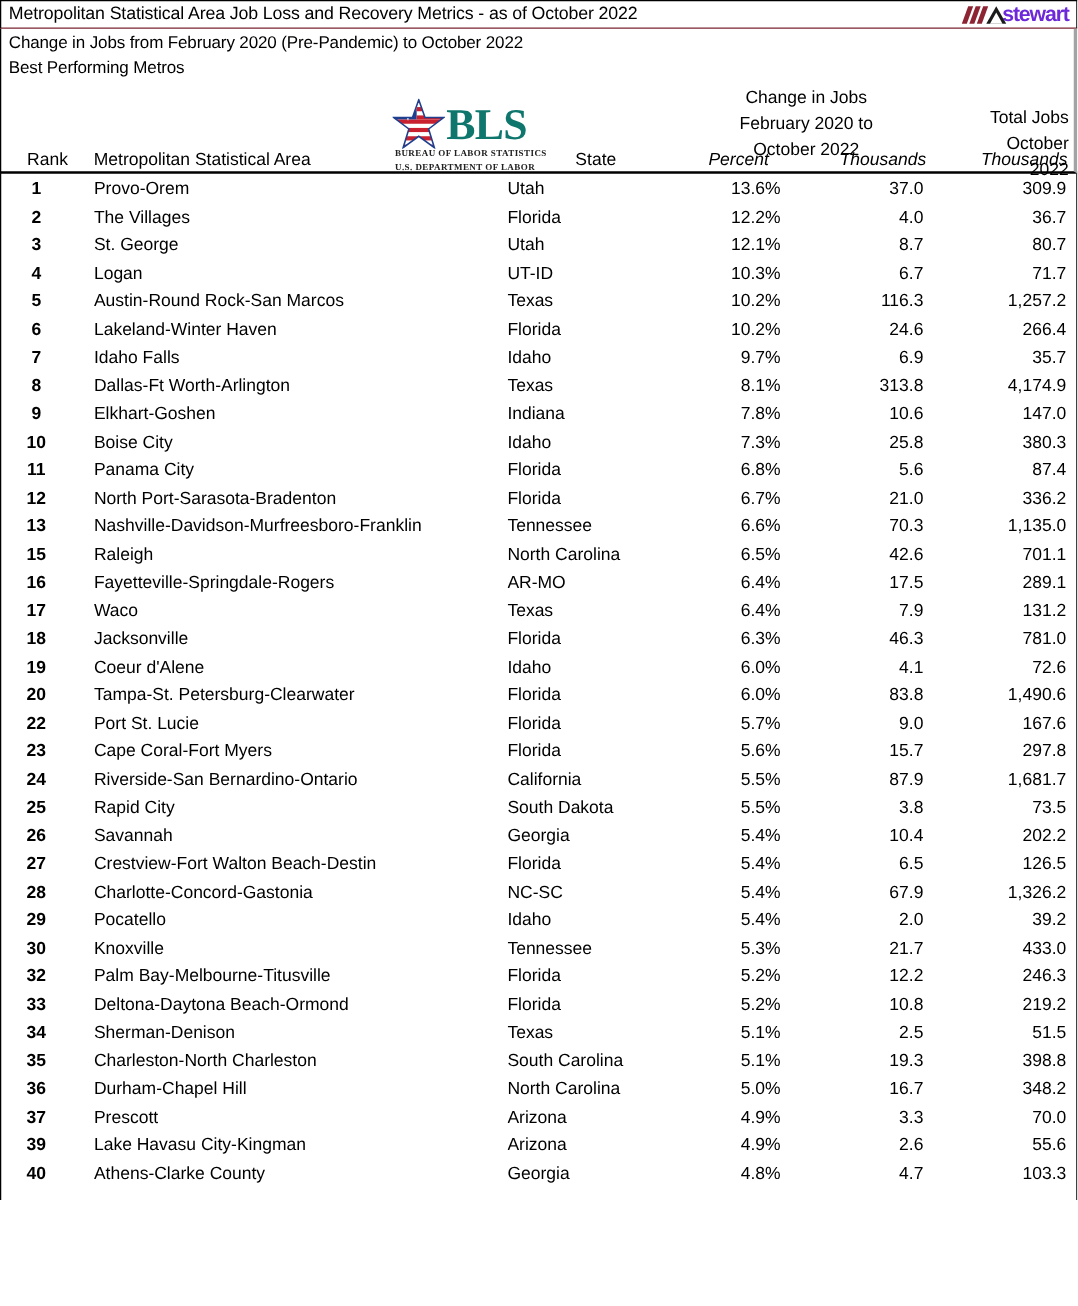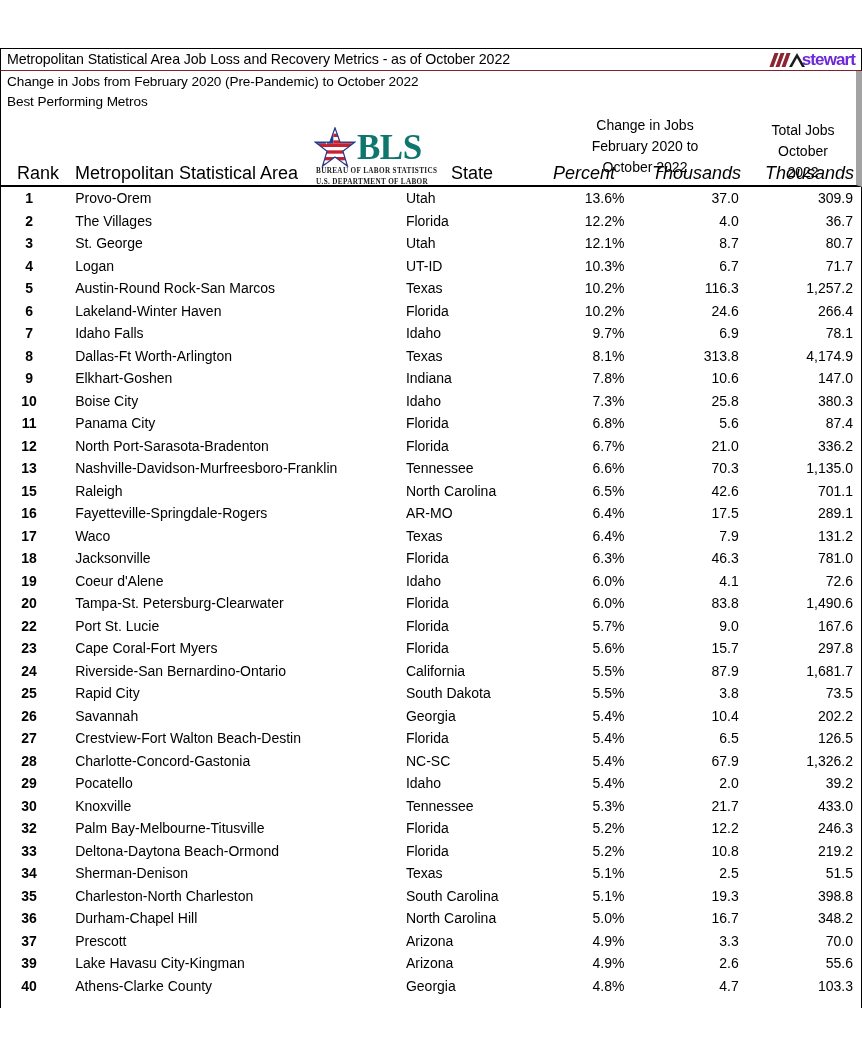--- a/index.html
+++ b/index.html
@@ -11,21 +11,20 @@
     font-family: "Liberation Sans", sans-serif;
     color: #000000;
   }
   #sheet {
     position: relative;
     width: 862px;
     height: 960px;
     overflow: hidden;
     box-sizing: border-box;
     background: #ffffff;
-    margin-top: 48px;
   }
 
   
   .title-bar {
     position: relative;
     box-sizing: border-box;
     height: 23px;
     border-top: 1px solid #000;
     border-left: 1px solid #000;
     border-right: 1px solid #000;
@@ -93,21 +92,21 @@
     line-height: 1;
     margin-left: -3px;
   }
 
   
   .header-block {
     position: relative;
     box-sizing: border-box;
     height: 116px;
     border-left: 1px solid #000;
-    border-right: 6px solid #a3a3a3;
+    border-right: 3px solid #a3a3a3;
     border-bottom: 2.5px solid #000;
     text-decoration: underline;
   }
   .subtitle {
     position: absolute;
     left: 6px;
     font-size: 13.6px;
     white-space: nowrap;
     letter-spacing: -0.1px;
   }
@@ -116,27 +115,27 @@
 
   
   .colhead {
     position: absolute;
     text-align: center;
     font-size: 14px;
     line-height: 21px;
     white-space: nowrap;
   }
   #colhead-change { left: 544px; top: 44px; width: 200px; }
-  #colhead-total  { left: 750px; top: 49px; width: 104px; }
+  #colhead-total  { left: 750px; top: 60px; width: 104px; text-align: right; }
 
   
   .hlabel {
     position: absolute;
     bottom: 3px;
-    font-size: 18px;
+    font-size: 14px;
     line-height: 1;
     white-space: nowrap;
   }
   #h-rank  { left: 10px;  width: 54px;  text-align: center; }
   #h-msa   { left: 74px;  text-align: left; }
   #h-state { left: 330px; width: 162px; text-align: right; }
   #h-pct   { left: 524px; width: 90px;  text-align: right; font-style: italic; }
   #h-thou  { left: 640px; width: 100px; text-align: right; font-style: italic; }
   #h-total { left: 748px; width: 105px; text-align: right; font-style: italic; }
 
@@ -326,21 +325,21 @@
             <td class="c-pct">10.2%</td>
             <td class="c-thou">24.6</td>
             <td class="c-total">266.4</td>
           </tr>
           <tr>
             <td class="c-rank">7</td>
             <td class="c-msa">Idaho Falls</td>
             <td class="c-state">Idaho</td>
             <td class="c-pct">9.7%</td>
             <td class="c-thou">6.9</td>
-            <td class="c-total">78.1</td>
+            <td class="c-total">35.7</td>
           </tr>
           <tr>
             <td class="c-rank">8</td>
             <td class="c-msa">Dallas-Ft Worth-Arlington</td>
             <td class="c-state">Texas</td>
             <td class="c-pct">8.1%</td>
             <td class="c-thou">313.8</td>
             <td class="c-total">4,174.9</td>
           </tr>
           <tr>

